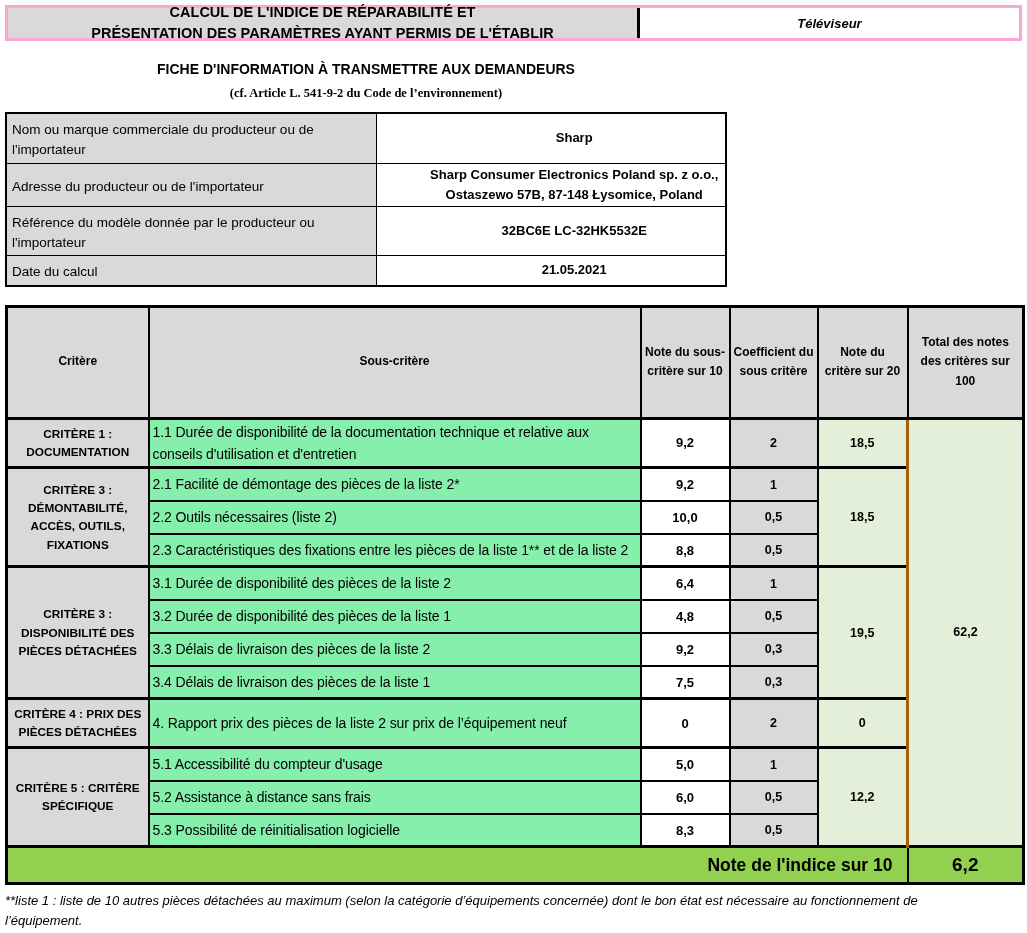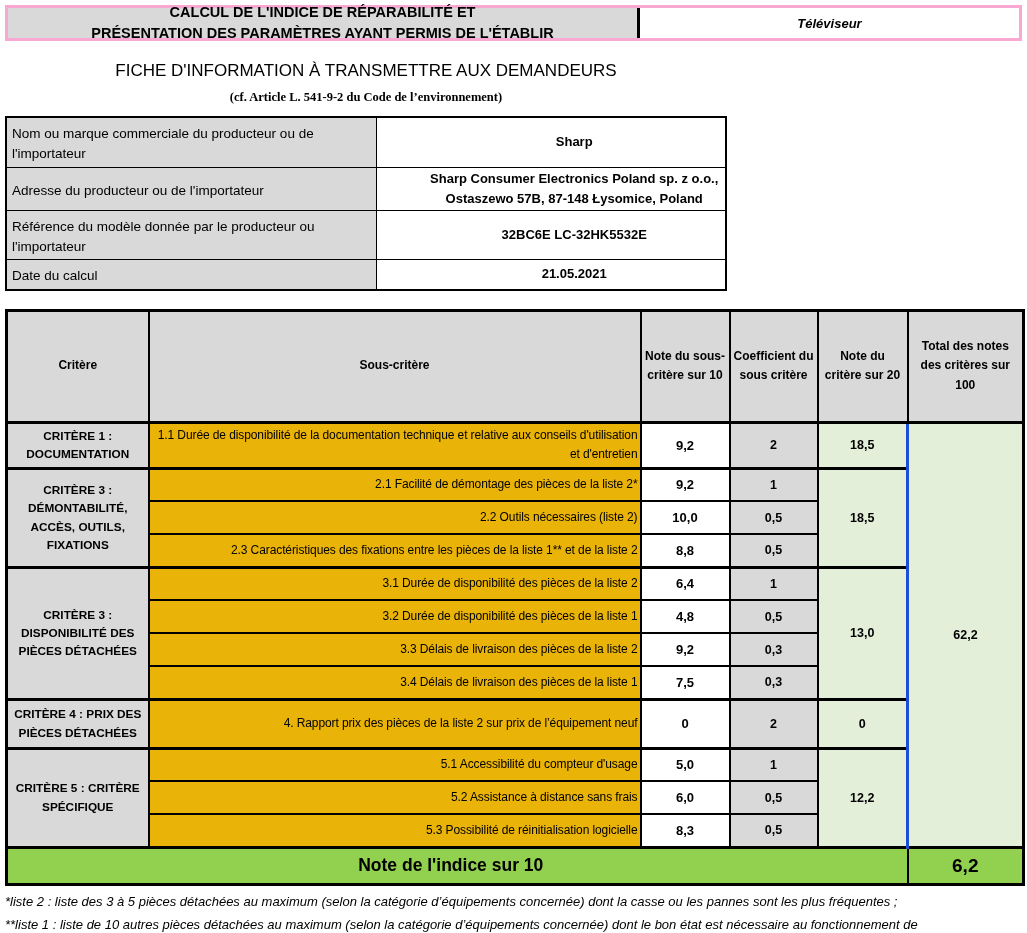--- a/index.html
+++ b/index.html
@@ -18,21 +18,21 @@
     display:flex; flex-direction:column; justify-content:center; align-items:center;
     font-weight:bold; font-size:14.5px; line-height:1.45; text-align:center;
   }
   .device-box {
     flex:1; background:#fff; display:flex; align-items:center; justify-content:center;
     font-weight:bold; font-style:italic; font-size:13px;
   }
 
   
   .subtitle { width:722px; text-align:center; margin-top:20px; }
-  .subtitle .l1 { font-weight:normal; font-size:17px; }
+  .subtitle .l1 { font-weight:bold; font-size:14px; }
   .subtitle .l2 { font-weight:bold; font-size:12.5px; margin-top:9px;font-family:Liberation Serif, serif; }
 
   
   table { border-collapse:collapse; }
   .info-table { width:722px; margin-top:11px; border:2px solid #000; }
   .info-table td { border:1.5px solid #000; vertical-align:middle;padding-left:47px; }
   .info-table .lbl {
     width:372px; background:#d9d9d9; font-size:13.5px;
     padding:6px 4px 2px 5px; line-height:1.5;
   }
@@ -47,34 +47,34 @@
   .score-table th, .score-table td { border:2px solid #000; vertical-align:middle; }
   .score-table thead th {
     background:#d9d9d9; font-size:12px; font-weight:bold; text-align:center;
     height:112px; line-height:1.6; border-bottom:3px solid #000; padding:0 2px;
   }
   .score-table .crit {
     background:#d9d9d9; font-weight:bold; font-size:11.8px; text-align:center;
     line-height:1.55; padding:0 3px;
   }
   .score-table .sub {
-    background:#eab308; font-size:12px; letter-spacing:-0.1px;
-    text-align:right; padding:1px 2px 1px 3px; line-height:1.6;
+    background:#86efac; font-size:14px; letter-spacing:-0.1px;
+    text-align:left; padding:1px 2px 1px 3px; line-height:1.6;
   }
   .score-table .note { background:#ffffff; font-weight:bold; font-size:13px; text-align:center; }
   .score-table .coef { background:#d9d9d9; font-weight:bold; font-size:12.5px; text-align:center; }
   .score-table .note20 { background:#e3efd9; font-weight:bold; font-size:12.5px; text-align:center; }
-  .score-table .total { background:#e3efd9; font-weight:bold; font-size:12.5px; text-align:center; border-left:3px solid #1d4ed8; }
+  .score-table .total { background:#e3efd9; font-weight:bold; font-size:12.5px; text-align:center; border-left:3px solid #a16207; }
   .score-table tr.group-top > td { border-top:3px solid #000; }
   .r-11 { height:46px; }
   .r-std { height:33px; }
   .r-4  { height:49px; }
   .footer-row td { border-top:3px solid #000; height:37px; background:#92d050; }
   .footer-label {
-    text-align:center; font-weight:bold; font-size:17.5px; padding-right:14px;
+    text-align:right; font-weight:bold; font-size:17.5px; padding-right:14px;
   }
   .footer-value { text-align:center; font-weight:bold; font-size:19px; border-left:2px solid #000; }
 
   
   .footnotes { width:958px; margin-top:6px; font-style:italic; font-size:13px; line-height:1.55; }
   .footnotes .fn { margin-top:3px; }
 </style>
 </head>
 <body>
 
@@ -163,21 +163,21 @@
         <td class="sub">2.3 Caractéristiques des fixations entre les pièces de la liste 1** et de la liste 2</td>
         <td class="note">8,8</td>
         <td class="coef">0,5</td>
       </tr>
 
       <tr class="group-top r-std">
         <td class="crit" rowspan="4">CRITÈRE 3 : DISPONIBILITÉ DES PIÈCES DÉTACHÉES</td>
         <td class="sub">3.1 Durée de disponibilité des pièces de la liste 2</td>
         <td class="note">6,4</td>
         <td class="coef">1</td>
-        <td class="note20" rowspan="4">13,0</td>
+        <td class="note20" rowspan="4">19,5</td>
       </tr>
       <tr class="r-std">
         <td class="sub">3.2 Durée de disponibilité des pièces de la liste 1</td>
         <td class="note">4,8</td>
         <td class="coef">0,5</td>
       </tr>
       <tr class="r-std">
         <td class="sub">3.3 Délais de livraison des pièces de la liste 2</td>
         <td class="note">9,2</td>
         <td class="coef">0,3</td>
@@ -215,17 +215,16 @@
       </tr>
 
       <tr class="footer-row">
         <td colspan="5" class="footer-label">Note de l'indice sur 10</td>
         <td class="footer-value">6,2</td>
       </tr>
     </tbody>
   </table>
 
   <div class="footnotes">
-    <div class="fn">*liste 2 : liste des 3 à 5 pièces détachées au maximum (selon la catégorie d’équipements concernée) dont la casse ou les pannes sont les plus fréquentes ;</div>
     <div class="fn">**liste 1 : liste de 10 autres pièces détachées au maximum (selon la catégorie d’équipements concernée) dont le bon état est nécessaire au fonctionnement de l’équipement.</div>
   </div>
 
 </div>
 
 </body></html>

